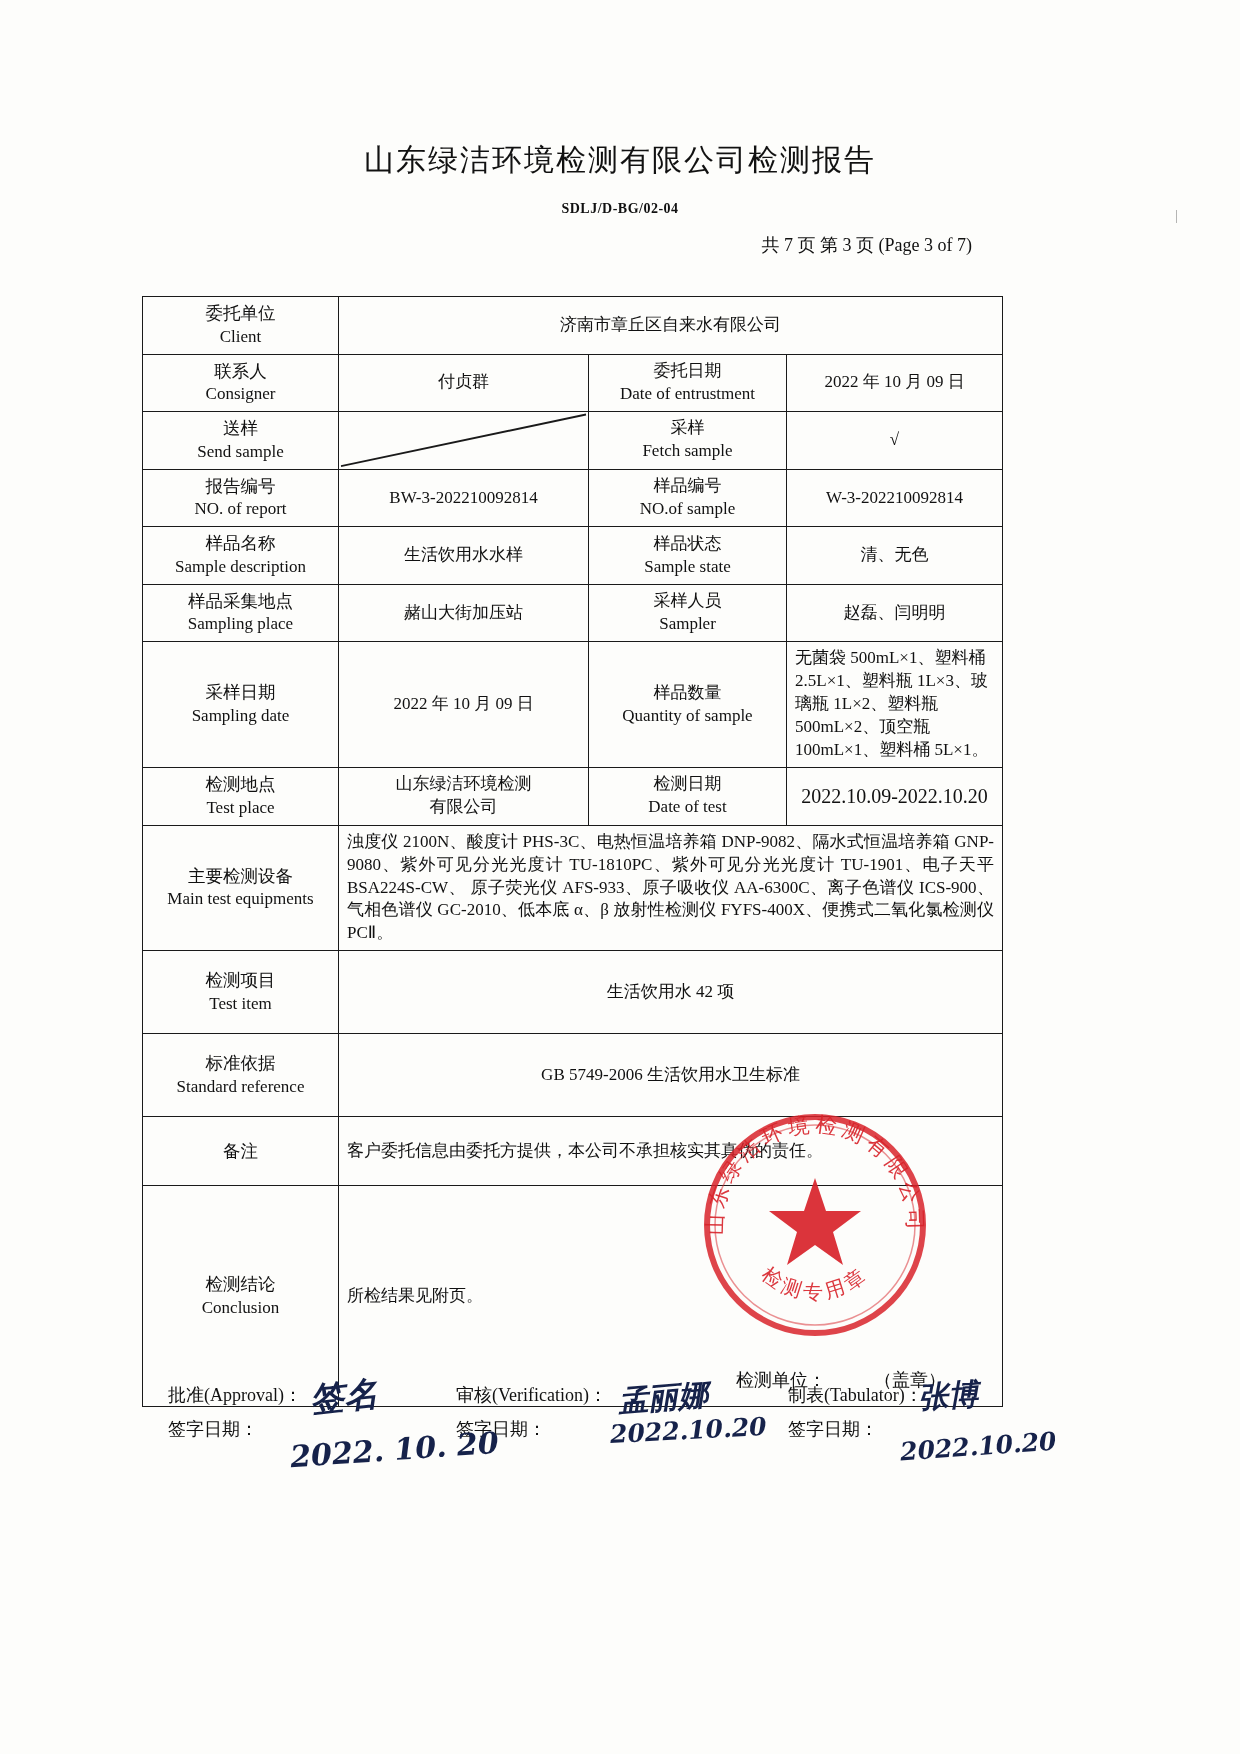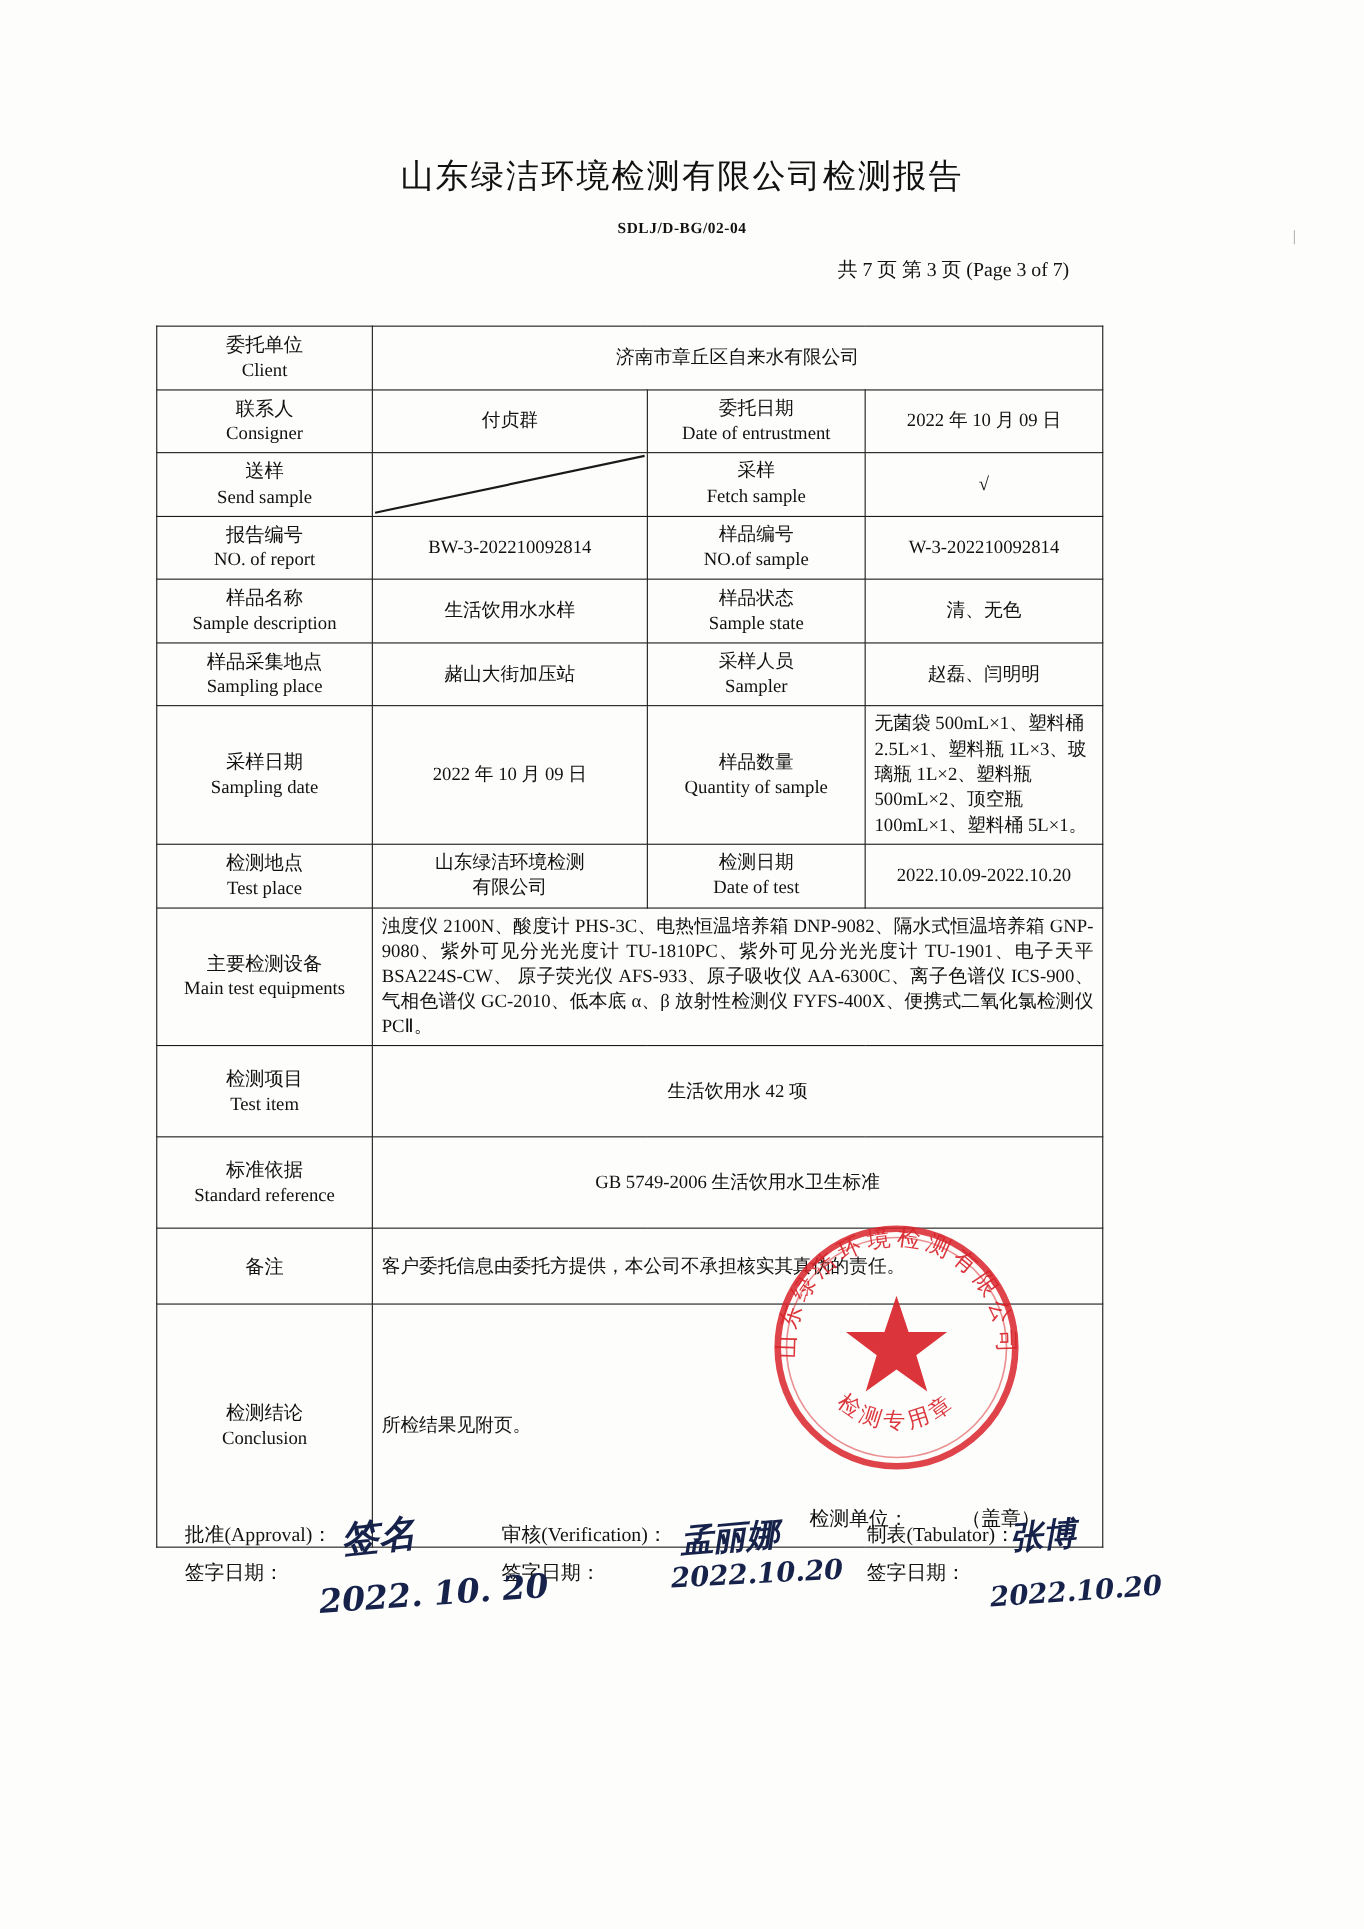--- a/index.html
+++ b/index.html
@@ -299,21 +299,21 @@
       <td class="lbl">
         <span class="cn">检测地点</span>
         <span class="en">Test place</span>
       </td>
       <td class="val" style="white-space:pre-line;">山东绿洁环境检测
 有限公司</td>
       <td class="mid-lbl">
         <span class="cn">检测日期</span>
         <span class="en">Date of test</span>
       </td>
-      <td class="right-val" style="font-size:17px;">2022.10.09-2022.10.20</td>
+      <td class="right-val" style="font-size:20px;">2022.10.09-2022.10.20</td>
     </tr>
 
     <tr>
       <td class="lbl">
         <span class="cn">主要检测设备</span>
         <span class="en">Main test equipments</span>
       </td>
       <td class="equip-cell" colspan="3">浊度仪 2100N、酸度计 PHS-3C、电热恒温培养箱 DNP-9082、隔水式恒温培养箱 GNP-9080、紫外可见分光光度计 TU-1810PC、紫外可见分光光度计 TU-1901、电子天平 BSA224S-CW、 原子荧光仪 AFS-933、原子吸收仪 AA-6300C、离子色谱仪 ICS-900、气相色谱仪 GC-2010、低本底 α、β 放射性检测仪 FYFS-400X、便携式二氧化氯检测仪 PCⅡ。</td>
     </tr>
 

